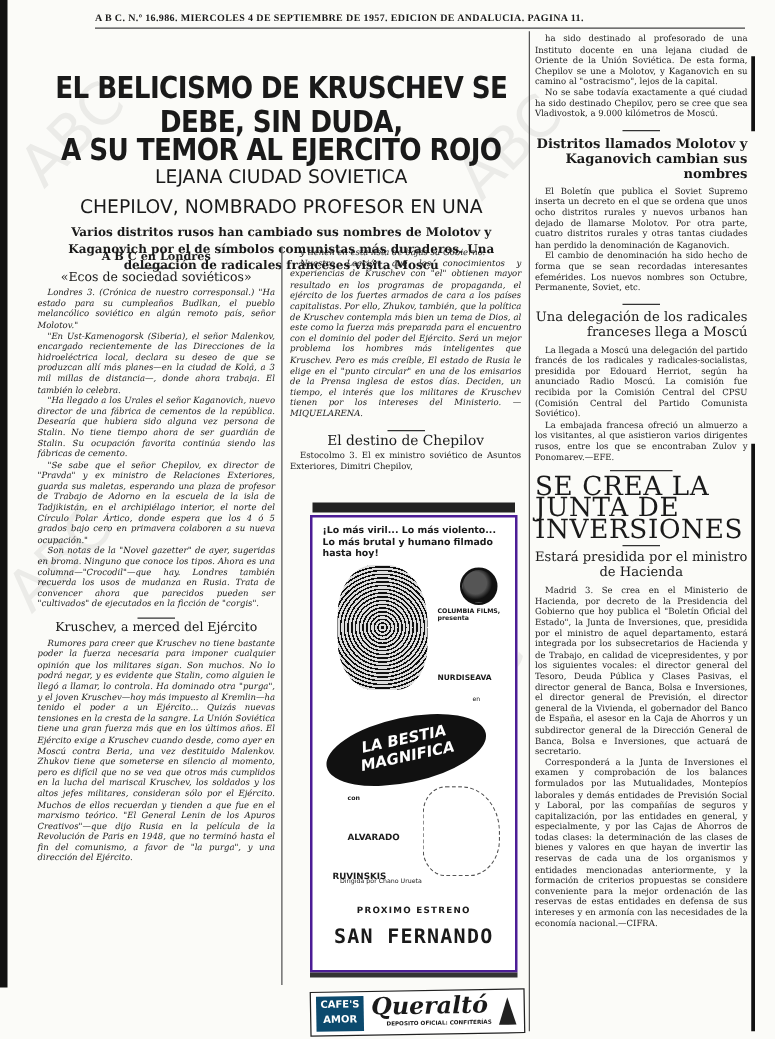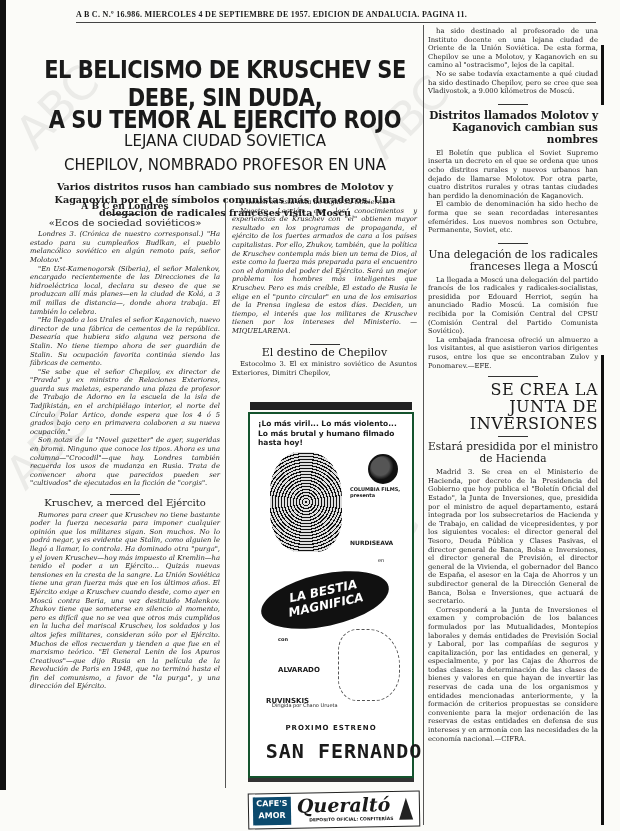--- a/index.html
+++ b/index.html
@@ -11,37 +11,37 @@
   .headline { position:absolute; left:30px; top:60px; width:390px; text-align:center; }
   .h1 { font-family:"DejaVu Sans", sans-serif; font-weight:bold; font-size:21px; line-height:24px; letter-spacing:-0.5px; transform:scaleY(1.15); }
   .h2 { font-family:"DejaVu Sans", sans-serif; font-size:15px; line-height:18px; margin-top:6px; }
   .dek { font-family:"DejaVu Serif", serif; font-weight:bold; font-size:9.6px; line-height:13px; margin-top:6px; padding:0 10px; }
   .col { position:absolute; font-family:"DejaVu Serif", serif; font-size:6.8px; line-height:8.6px; text-align:justify; }
   .col p { margin:0; text-indent:8px; }
   .col.it p { font-style:italic; }
   .sec-title { font-weight:bold; text-align:center; margin:4px 0 3px; }
   .small-rule { width:30px; height:1px; background:#333; margin:3px auto; }
   .col3-title { font-family:"DejaVu Serif", serif; font-weight:bold; font-size:10.5px; line-height:12px; text-align:right; margin:4px 0; }
-  .col3-big { font-family:"DejaVu Serif", serif; font-size:16px; line-height:17px; text-align:right; letter-spacing:0.5px; margin:4px 0; }
+  .col3-big { font-family:"DejaVu Serif", serif; font-size:21px; line-height:17px; text-align:left; letter-spacing:0.5px; margin:4px 0; }
   .col3-sub { font-family:"DejaVu Serif", serif; font-size:10.5px; line-height:12px; text-align:center; margin:3px 0 4px; }
-  .ad { position:absolute; left:248px; top:412px; width:162px; height:362px; border:2px solid #14532d; background:#fff; }
+  .ad { position:absolute; left:248px; top:412px; width:162px; height:362px; border:2px solid #4c1d95; background:#fff; }
   .ad-top { position:absolute; left:8px; top:5px; width:150px; font-family:"DejaVu Sans", sans-serif; font-weight:bold; font-size:7.5px; line-height:9.5px; }
   .ad-globe { position:absolute; left:118px; top:40px; width:26px; height:26px; border:2px solid #111; border-radius:50%; background:radial-gradient(circle at 40% 40%, #555 0 40%, #111 60%); }
   .ad-studio { position:absolute; left:100px; top:72px; font-family:"DejaVu Sans", sans-serif; font-size:5px; font-weight:bold; }
   .ad-figure { position:absolute; left:20px; top:38px; width:72px; height:100px; border-radius:40% 45% 35% 40%; background:repeating-radial-gradient(circle at 50% 50%, #111 0 1.2px, #ddd 1.2px 3px); }
   .ad-star { position:absolute; left:100px; top:125px; font-family:"DejaVu Sans", sans-serif; font-size:6px; font-weight:bold; }
   .ad-en { position:absolute; left:128px; top:143px; font-family:"DejaVu Sans", sans-serif; font-size:5px; }
   .ad-oval { position:absolute; left:10px; top:160px; width:130px; height:52px; border-radius:50%; background:#111; color:#fff; transform:rotate(-12deg); font-family:"DejaVu Sans", sans-serif; font-weight:bold; font-style:italic; font-size:12px; line-height:14px; text-align:center; padding-top:10px; box-sizing:border-box; }
   .ad-con { position:absolute; left:28px; top:222px; font-family:"DejaVu Sans", sans-serif; font-size:5px; font-weight:bold; }
   .ad-actor1 { position:absolute; left:16px; top:235px; font-family:"DejaVu Sans", sans-serif; font-size:7px; font-weight:bold;margin-top:48px; }
   .ad-actor2 { position:absolute; left:28px; top:252px; font-family:"DejaVu Sans", sans-serif; font-size:7px; font-weight:bold; }
   .ad-dancers { position:absolute; left:88px; top:215px; width:60px; height:70px; border:1px dashed #555; border-radius:30% 50% 40% 30%; }
   .ad-dir { position:absolute; left:22px; top:288px; font-family:"DejaVu Sans", sans-serif; font-size:5px; }
   .ad-estreno { position:absolute; left:0; width:100%; top:310px; text-align:center; font-family:"DejaVu Sans", sans-serif; font-size:7px; letter-spacing:1px; font-weight:bold; }
-  .ad-cinema { position:absolute; left:13px; width:100%; top:325px; text-align:center; font-family:"DejaVu Sans Mono", monospace; font-size:20px; font-weight:bold; letter-spacing:1px; }
+  .ad-cinema { position:absolute; left:0; width:100%; top:325px; text-align:center; font-family:"DejaVu Sans Mono", monospace; font-size:16px; font-weight:bold; letter-spacing:1px; }
   .ad-band { position:absolute; left:0; width:100%; top:-12px; height:8px; background:#222; }
   .ad-foot { position:absolute; left:248px; top:778px; width:166px; height:4px; background:#333; }
   .ad2 { position:absolute; left:248px; top:792px; width:170px; height:34px; border:1px solid #222; transform:rotate(-1deg); background:#fff; }
   .ad2-left { position:absolute; left:4px; top:3px; width:38px; height:27px; background:#0c4a6e; color:#fff; font-family:"DejaVu Sans", sans-serif; font-weight:bold; font-size:8px; line-height:12px; text-align:center; padding-top:1px; }
   .ad2-brand { position:absolute; left:48px; top:1px; font-family:"DejaVu Serif", serif; font-weight:bold; font-style:italic; font-size:19px; }
   .ad2-sub { position:absolute; left:60px; top:24px; font-family:"DejaVu Sans", sans-serif; font-size:4.5px; font-weight:bold; }
   .ad2-icon { position:absolute; left:150px; top:6px; width:0; height:0; border-left:7px solid transparent; border-right:7px solid transparent; border-bottom:22px solid #222; }
   .vline { position:absolute; width:1px; background:#555; }
   .watermark { position:absolute; font-family:"DejaVu Sans", sans-serif; font-size:46px; color:rgba(120,120,120,0.12); transform:rotate(-45deg); pointer-events:none; }
 </style>

